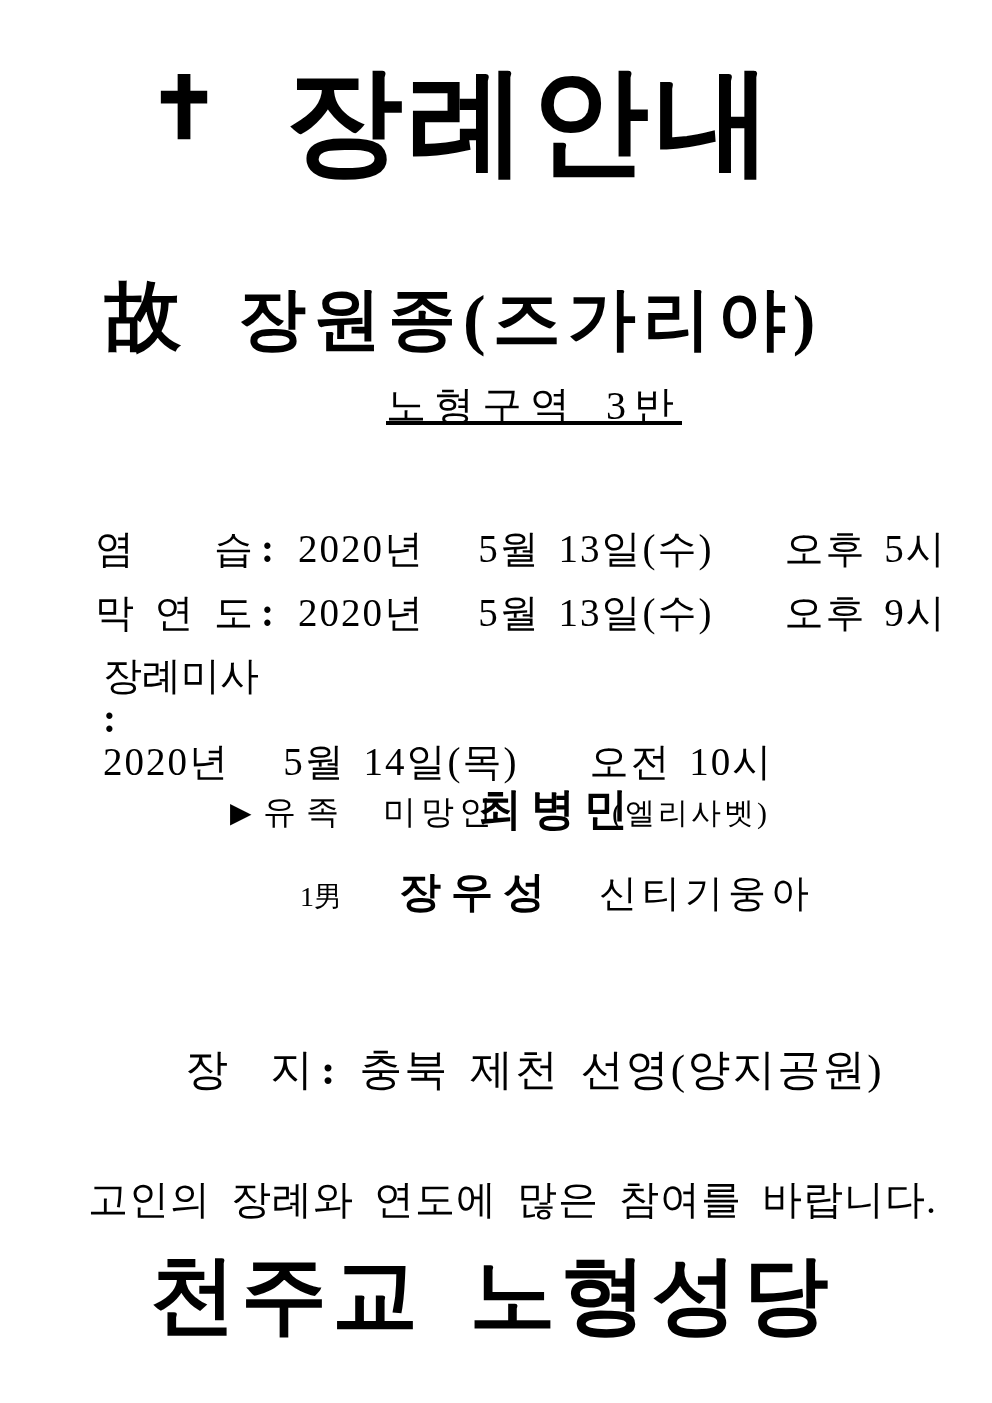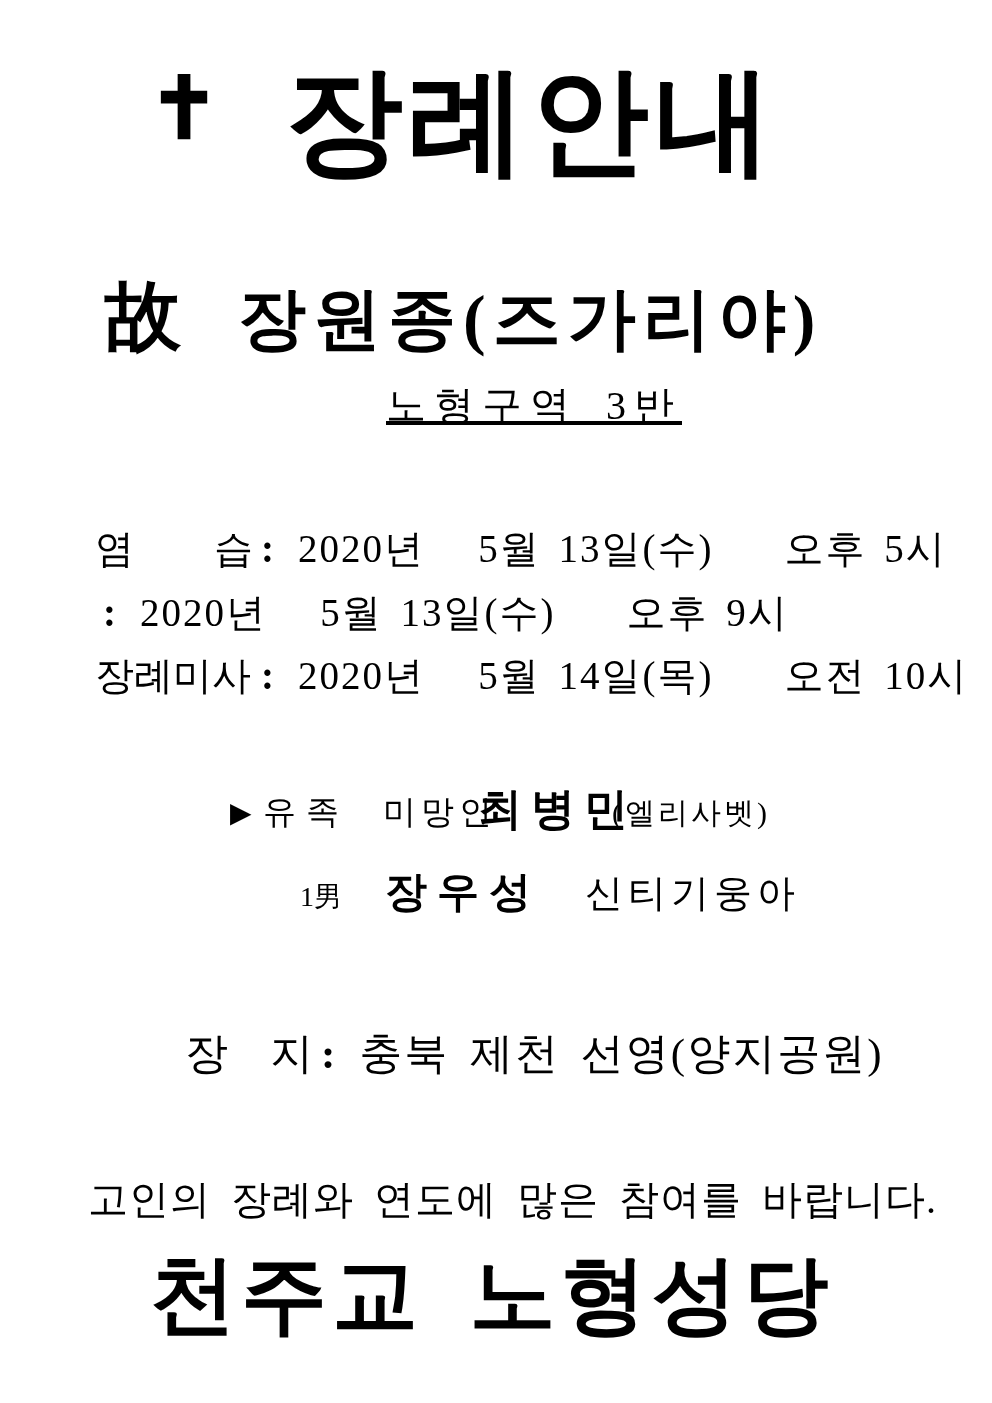--- a/index.html
+++ b/index.html
@@ -59,21 +59,21 @@
   
   .sched-row {
     left: 95px;
     display: flex;
     align-items: baseline;
     font-size: 39px; line-height: 1.1;
     white-space: nowrap;
   }
   .sched-0 { top: 528px; }
   .sched-1 { top: 592px; }
-  .sched-2 { top: 655px; }
+  .sched-2 { top: 655px; flex-direction: column; }
   .sched-label {
     display: inline-block;
     width: 158px;
     text-align: justify;
     text-align-last: justify;
   }
   .colon { margin: 0 24px 0 8px; font-weight: bold; }
   .sched-value {
     white-space: pre;
     letter-spacing: 2px;
@@ -89,41 +89,42 @@
 
   .child-row {
     left: 300px;
     display: flex;
     align-items: baseline;
     white-space: nowrap;
   }
   .child-0 { top: 864px; }
   .child-1 { top: 922px; }
   .child-order  { display: inline-block; width: 85px;  font-size: 28px; }
-  .child-name   { display: inline-block; width: 200px; font-size: 42px; font-weight: bold; letter-spacing: 10px; }
+  .child-name   { display: inline-block; width: 200px; font-size: 42px; font-weight: bold; letter-spacing: 10px; margin-left: 14px; }
   .child-spouse { font-size: 38px; letter-spacing: 5px; }
 
   
   .burial-row {
     left: 185px; top: 1030px;
     display: flex;
     align-items: baseline;
     font-size: 43px; line-height: 1.1;
     white-space: nowrap;
   }
   .burial-label {
     display: inline-block;
     width: 128px;
     text-align: justify;
     text-align-last: justify;
   }
   .burial-value {
     white-space: pre;
     letter-spacing: 2px;
     word-spacing: 8px;
+    margin-top: 16px;
   }
 
   
   .closing {
     left: 88px; top: 1178px;
     font-size: 40px; line-height: 1.1;
     letter-spacing: 1px;
     word-spacing: 9px;
     white-space: nowrap;
   }
@@ -147,20 +148,21 @@
   <span class="abs honorific">故</span>
   <span class="abs deceased-name">장원종(즈가리야)</span>
   <div class="abs district">노형구역 3반</div>
 
   <div class="abs sched-row sched-0">
     <span class="sched-label">염 습</span>
     <span class="colon">:</span>
     <span class="sched-value">2020년   5월 13일(수)    오후 5시</span>
   </div>
   <div class="abs sched-row sched-1">
+    <span class="sched-label">막 연 도</span>
     <span class="colon">:</span>
     <span class="sched-value">2020년   5월 13일(수)    오후 9시</span>
   </div>
   <div class="abs sched-row sched-2">
     <span class="sched-label">장례미사</span>
     <span class="colon">:</span>
     <span class="sched-value">2020년   5월 14일(목)    오전 10시</span>
   </div>
 
   <span class="abs family-marker">▶</span>

